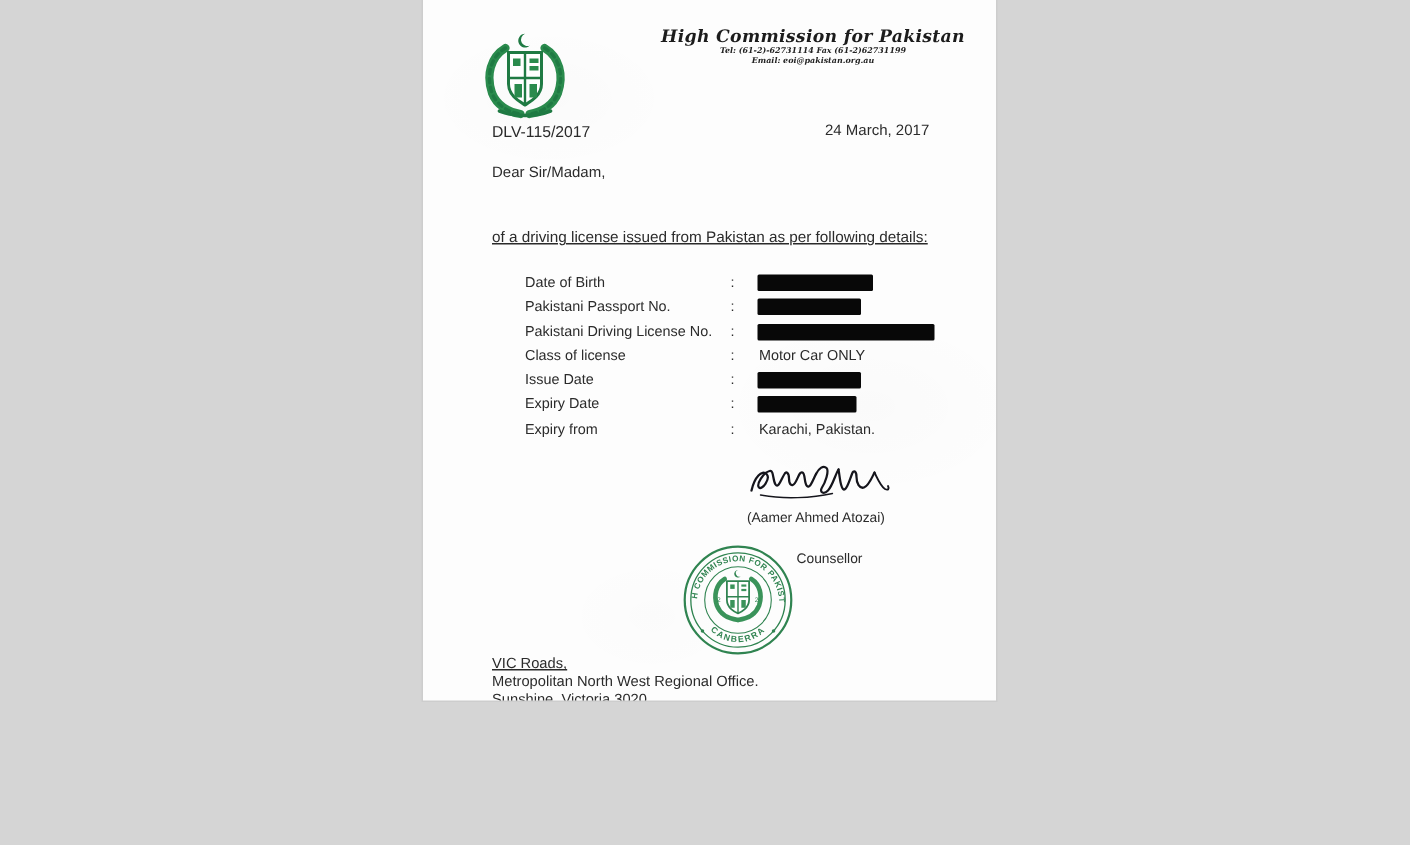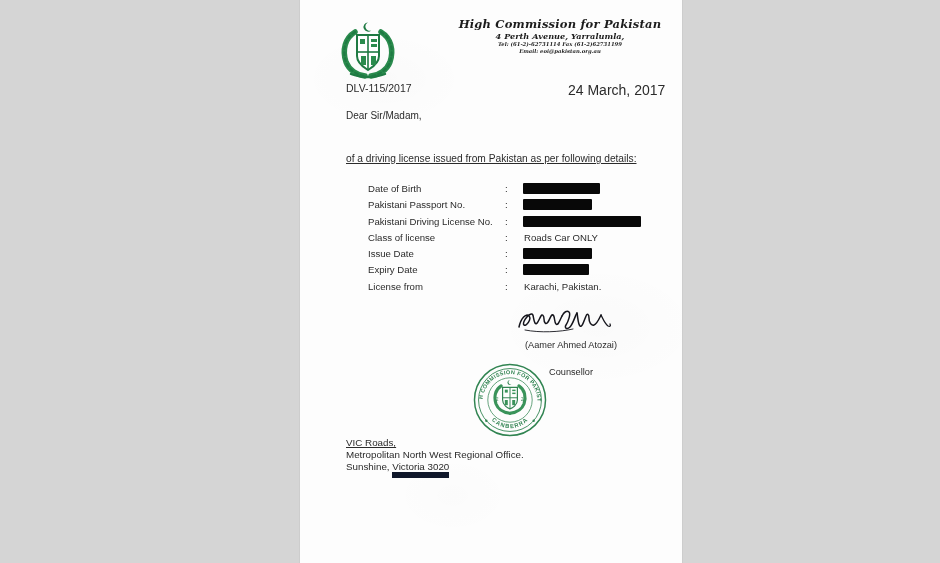--- a/index.html
+++ b/index.html
@@ -15,24 +15,24 @@
   }
   #viewport {
     position: relative;
     width: 940px;
     height: 563px;
     background: #d5d5d5;
   }
   
   #page {
     position: absolute;
-    left: 300px;
+    left: 282px;
     top: 0;
     width: 382px;
-    height: 563px;
+    height: 467px;
     background: #fdfdfd;
     box-shadow: 0 0 0 1px rgba(0,0,0,0.035);
     overflow: hidden;
   }
   
   #page::before {
     content: "";
     position: absolute;
     inset: 0;
     background:
@@ -87,21 +87,21 @@
 
   
   #refno {
     left: 46px;
     top: 82px;
     font-size: 10.5px;
   }
   #letterdate {
     left: 268px;
     top: 82px;
-    font-size: 14px;
+    font-size: 10px;
   }
 
   
   #salutation {
     left: 46px;
     top: 110px;
     font-size: 10px;
   }
   #body-line1 {
     left: 46px;
@@ -164,21 +164,20 @@
     left: 215px;
     top: 306px;
     width: 98px;
     height: 30px;
   }
   #sig-name {
     left: 216px;
     top: 340px;
     font-size: 9.2px;
     width: 110px;
-    text-align: center;
   }
   #sig-title {
     left: 216px;
     top: 351px;
     font-size: 9.2px;
     width: 110px;
     text-align: center;
     margin-top: 16px;
   }
 
@@ -226,21 +225,20 @@
       <rect x="36" y="21" width="6" height="3" fill="#2a8b4d"></rect>
       <rect x="36" y="26" width="6" height="3" fill="#2a8b4d"></rect>
       <path d="M26 38 h5 v9 h-5 z" fill="#2a8b4d"></path>
       <path d="M36 38 l5 0 l0 9 l-5 0 z" fill="#2a8b4d"></path>
 
       <path d="M16 56 C26 60 40 60 50 56" fill="none" stroke="#1f7a43" stroke-width="2.4" stroke-linecap="round"></path>
     </svg>
 
     <div id="letterhead">
       <div id="lh-title">High Commission for Pakistan</div>
-      <div id="lh-addr1">4 Perth Avenue, Yarralumla,</div>
       <div id="lh-tel">Tel: (61-2)-62731114 Fax (61-2)62731199</div>
       <div id="lh-email">Email: eoi@pakistan.org.au</div>
     </div>
 
     <div class="blk" id="refno">DLV-115/2017</div>
     <div class="blk" id="letterdate">24 March, 2017</div>
 
     <div class="blk" id="salutation">Dear Sir/Madam,</div>
     <div class="blk" id="body-line2">of a driving license issued from Pakistan as per following details:</div>
 
@@ -256,34 +254,34 @@
           <span class="redaction" style="width: 69px;"></span>
         </div>
         <div class="detail-row">
           <span class="detail-label">Pakistani Driving License No.</span>
           <span class="detail-colon">:</span>
           <span class="redaction" style="width: 118px;"></span>
         </div>
         <div class="detail-row">
           <span class="detail-label">Class of license</span>
           <span class="detail-colon">:</span>
-          <span class="detail-value">Roads Car ONLY</span>
+          <span class="detail-value">Motor Car ONLY</span>
         </div>
         <div class="detail-row">
           <span class="detail-label">Issue Date</span>
           <span class="detail-colon">:</span>
           <span class="redaction" style="width: 69px;"></span>
         </div>
         <div class="detail-row">
           <span class="detail-label">Expiry Date</span>
           <span class="detail-colon">:</span>
           <span class="redaction" style="width: 66px;"></span>
         </div>
         <div class="detail-row">
-          <span class="detail-label">License from</span>
+          <span class="detail-label">Expiry from</span>
           <span class="detail-colon">:</span>
           <span class="detail-value">Karachi, Pakistan.</span>
         </div>
       </div>
 
     <svg id="signature-svg" viewBox="0 0 98 30">
       <g fill="none" stroke="#15151c" stroke-linecap="round" stroke-linejoin="round">
         <path d="M4 21 C6 12 11 7 14 10 C17 13 11 21 9 19 C7 17 12 9 16 8 C19 7 18 14 20 17 C22 20 24 13 26 10 C27 8 29 9 29 13 C29 17 31 19 33 16 C35 13 36 8 38 9 C40 10 39 16 41 18 C43 20 45 14 47 10" stroke-width="1.5"></path>
         <path d="M47 10 C49 6 52 4 54 6 C56 8 53 16 51 19 C49 22 52 24 55 21 C58 18 60 10 62 7" stroke-width="1.5"></path>
         <path d="M62 7 C63 12 63 18 65 20 C67 22 69 15 71 10 C72 7 74 8 74 12 C74 16 76 20 79 19 C82 18 84 13 86 9" stroke-width="1.5"></path>

